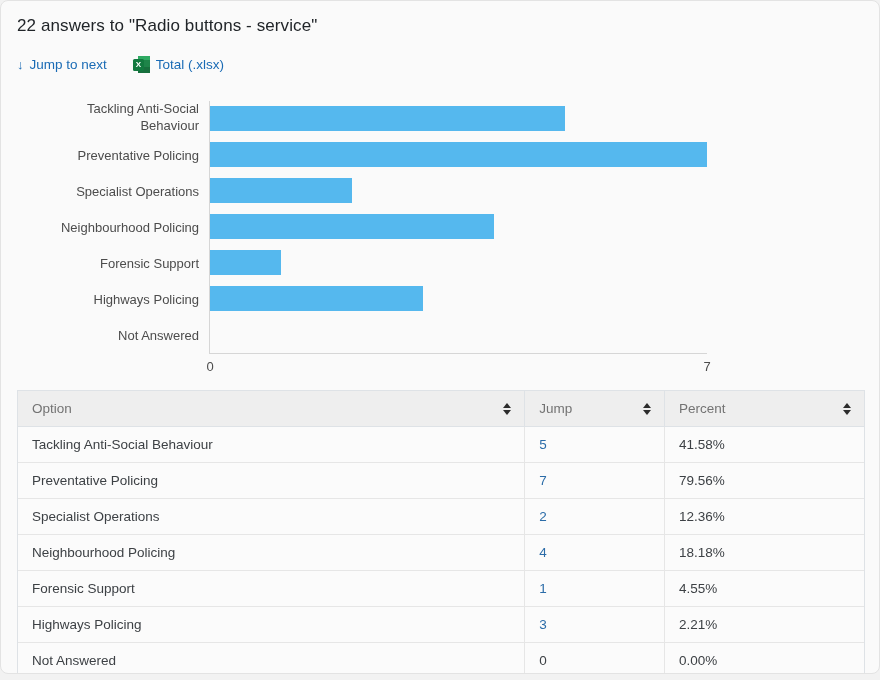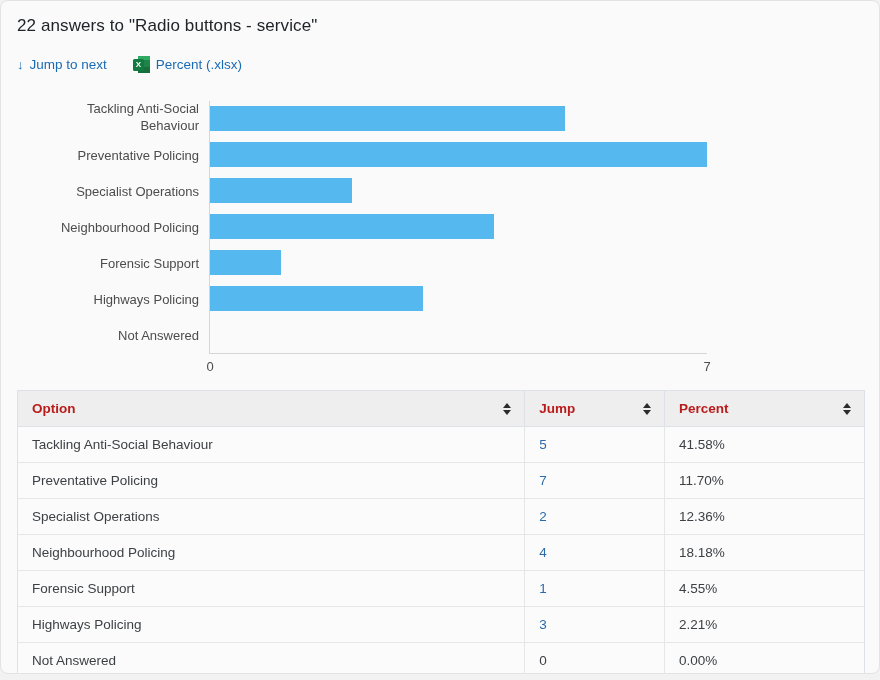--- a/index.html
+++ b/index.html
@@ -173,22 +173,22 @@
     border: 1px solid #dee2e6;
     background: #fafafa;
   }
   table {
     width: 100%;
     border-collapse: collapse;
     font-size: 13.5px;
   }
   thead th {
     background: #eeeeee;
-    color: #b91c1c;
-    font-weight: 700;
+    color: #737373;
+    font-weight: 400;
     text-align: left;
     padding: 10px 14px;
     border-bottom: 1px solid #dee2e6;
     border-right: 1px solid #dee2e6;
     position: relative;
     height: 35px;
     cursor: pointer;
     user-select: none;
   }
   thead th:last-child { border-right: none; }
@@ -248,21 +248,21 @@
       <span class="arrow-down-icon">↓</span>
       <span>Jump to next</span>
     </a>
     <a class="action-link">
       <span class="excel-icon">
         <span class="body"></span>
         <span class="tile">
             <span>X</span>
           </span>
       </span>
-      <span>Percent (.xlsx)</span>
+      <span>Total (.xlsx)</span>
     </a>
   </div>
 
   <div class="chart">
     <div class="axis-line-y"></div>
     <div class="axis-line-x"></div>
     <div id="chart-rows">
         <div class="cat-row" style="top: 5px;">
           <div class="cat-label" style="top: -2px; height: 36px; display: flex; align-items: center; justify-content: flex-end; width: 120px; right: 682px;">Tackling Anti-Social Behaviour</div>
           <div class="bar" title="Tackling Anti-Social Behaviour: 5" style="width: 355px; top: 5px; background: rgb(85, 184, 238);"></div>
@@ -317,21 +317,21 @@
       </thead>
       <tbody id="table-body">
           <tr>
             <td class="col-option">Tackling Anti-Social Behaviour</td>
             <td class="col-total"><a class="total-link">5</a></td>
             <td class="col-percent">41.58%</td>
           </tr>
           <tr>
             <td class="col-option">Preventative Policing</td>
             <td class="col-total"><a class="total-link">7</a></td>
-            <td class="col-percent">11.70%</td>
+            <td class="col-percent">79.56%</td>
           </tr>
           <tr>
             <td class="col-option">Specialist Operations</td>
             <td class="col-total"><a class="total-link">2</a></td>
             <td class="col-percent">12.36%</td>
           </tr>
           <tr>
             <td class="col-option">Neighbourhood Policing</td>
             <td class="col-total"><a class="total-link">4</a></td>
             <td class="col-percent">18.18%</td>

